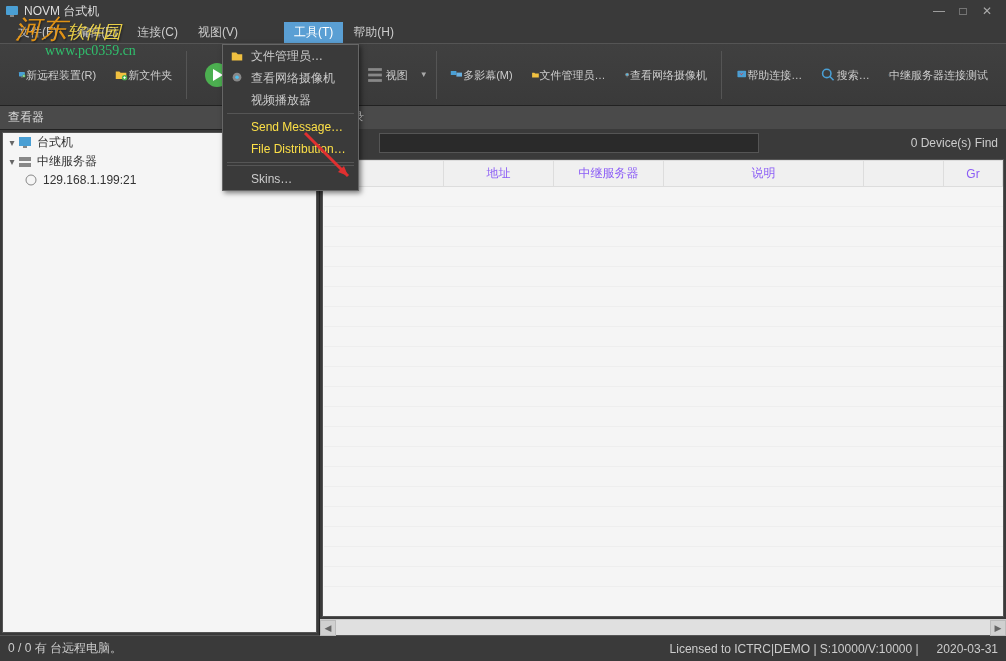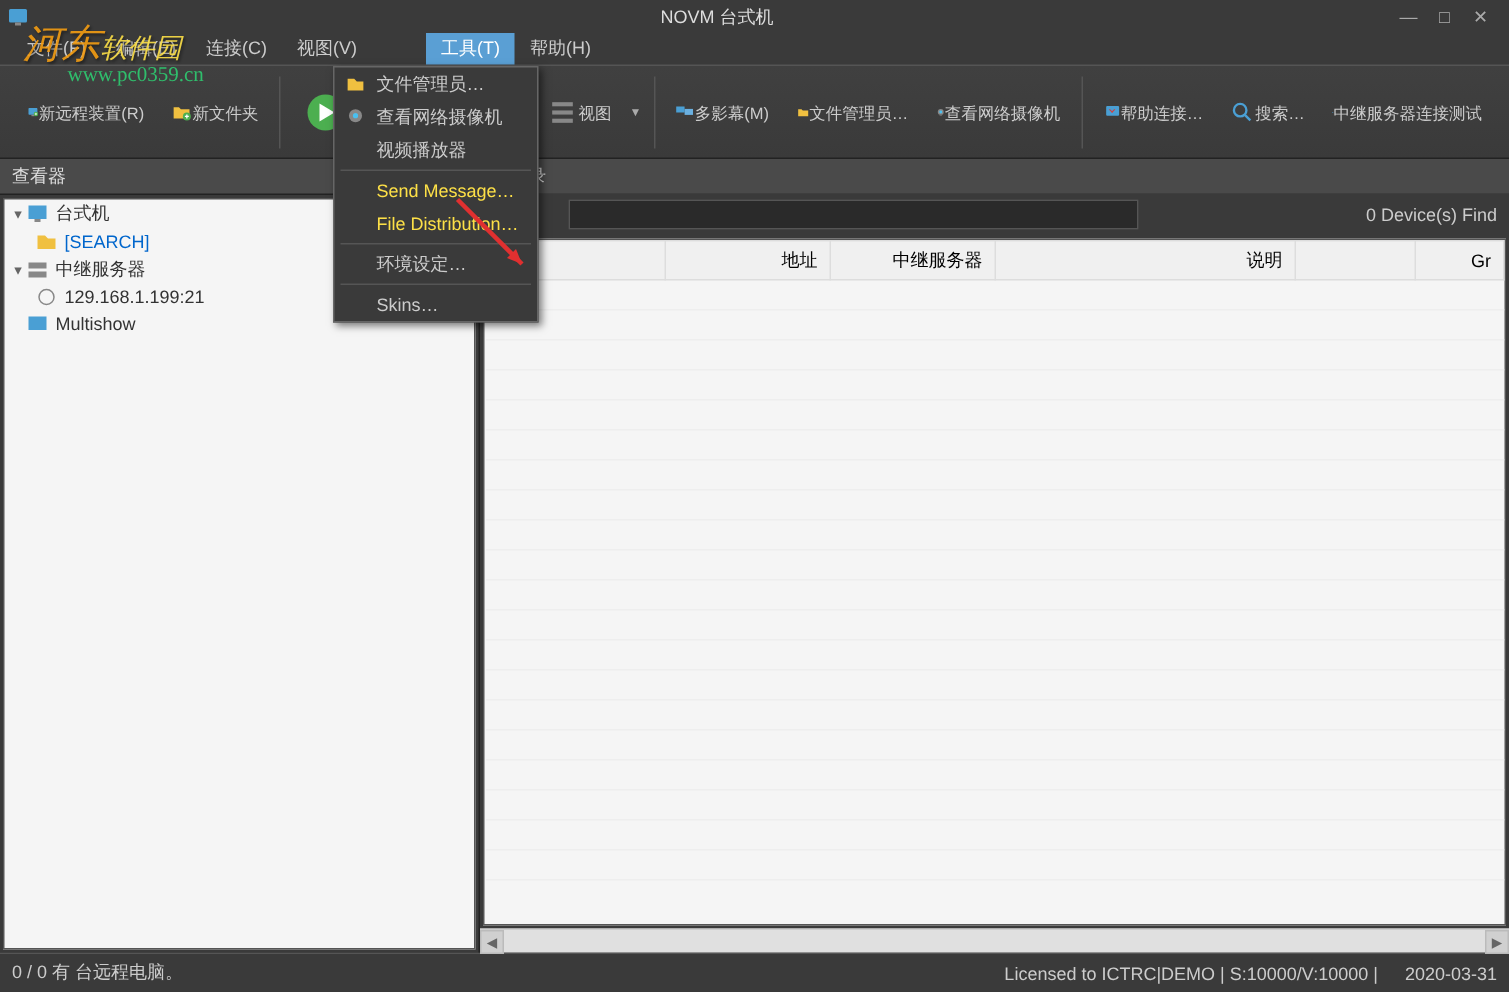--- a/index.html
+++ b/index.html
@@ -1,19 +1,19 @@
 <!DOCTYPE html>
 <html><head>
   <meta charset="utf-8">
   <style>
     * { margin: 0; padding: 0; box-sizing: border-box; }
     body { font-family: "Microsoft YaHei", Arial, sans-serif; font-size: 12px; background: #3a3a3a; color: #ccc; width: 1006px; height: 661px; overflow: hidden; position: relative; }
     
     
-    .titlebar { height: 22px; background: #3a3a3a; display: flex; align-items: center; padding: 0 4px; text-align: center; }
+    .titlebar { height: 22px; background: #3a3a3a; display: flex; align-items: center; padding: 0 4px; }
     .titlebar .app-icon { width: 16px; height: 16px; margin-right: 4px; }
     .titlebar .title { flex: 1; font-size: 12px; color: #ddd; }
     .titlebar .window-controls { display: flex; gap: 10px; padding-right: 8px; }
     .titlebar .wc { width: 14px; height: 14px; color: #aaa; cursor: pointer; display: flex; align-items: center; justify-content: center; }
     
     
     .menubar { height: 22px; background: #3a3a3a; display: flex; align-items: center; padding-left: 8px; border-bottom: 1px solid #555; }
     .menubar .menu-item { padding: 2px 10px; color: #ccc; cursor: pointer; font-size: 12px; }
     .menubar .menu-item.active { background: #5a9fd4; color: #fff; margin-left: 36px; }
     
@@ -41,21 +41,21 @@
     
     .right-panel { flex: 1; background: #3a3a3a; display: flex; flex-direction: column; }
     .right-header { background: #4a4a4a; padding: 3px 8px; color: #ddd; font-size: 12px; }
     .search-bar { display: flex; align-items: center; padding: 4px 8px; background: #3a3a3a; gap: 24px; }
     .search-bar label { color: #ccc; font-size: 12px; }
     .search-bar input { flex: 1; max-width: 380px; background: #2a2a2a; border: 1px solid #555; color: #fff; padding: 2px 6px; height: 20px; }
     .search-bar .count { color: #ccc; margin-left: auto; }
     
     .table-container { flex: 1; background: #f5f5f5; margin: 2px; border: 1px solid #555; overflow: auto; position: relative; }
     .table { width: 100%; border-collapse: collapse; }
-    .table th { background: #f0f0f0; border: 1px solid #ddd; padding: 4px 8px; font-weight: normal; text-align: right; color: #000000; font-size: 12px; height: 22px; }
+    .table th { background: #f0f0f0; border: 1px solid #ddd; padding: 4px 8px; font-weight: normal; text-align: center; color: #8b5cf6; font-size: 12px; height: 22px; }
     .table td { border-bottom: 1px solid #eee; padding: 4px 8px; height: 20px; }
     .scrollbar-h { height: 16px; background: #e0e0e0; border-top: 1px solid #ccc; position: relative; }
     .scrollbar-h .arrow { width: 16px; height: 16px; background: #d0d0d0; border: 1px solid #bbb; display: inline-flex; align-items: center; justify-content: center; font-size: 9px; color: #666; position: absolute; }
     .scrollbar-h .arrow.left { left: 0; }
     .scrollbar-h .arrow.right { right: 0; }
     
     
     .statusbar { height: 26px; background: #3a3a3a; border-top: 1px solid #555; display: flex; align-items: center; padding: 12px 8px; color: #ccc; font-size: 12px; }
     .statusbar .spacer { flex: 1; }
     
@@ -199,56 +199,39 @@
     <div class="tree">
       <div class="tree-node">
         <span class="exp">▾</span>
         <span class="tree-icon">
             <svg width="16" height="16" viewBox="0 0 16 16">
               <rect x="2" y="2" width="12" height="9" fill="#4a9fd4"></rect>
               <rect x="6" y="11" width="4" height="2" fill="#888"></rect>
             </svg>
           </span>
         <span>台式机</span>
-      </div>
-      <div class="tree-node indent1 search">
-        <span class="tree-icon">
-            <svg width="16" height="16" viewBox="0 0 16 16">
-              <path d="M2 4h5l2 2h5v7H2z" fill="#f0c040"></path>
-            </svg>
-          </span>
-        <span>[SEARCH]</span>
       </div>
       <div class="tree-node">
         <span class="exp">▾</span>
         <span class="tree-icon">
             <svg width="16" height="16" viewBox="0 0 16 16">
               <rect x="2" y="3" width="12" height="4" fill="#888"></rect>
               <rect x="2" y="9" width="12" height="4" fill="#888"></rect>
             </svg>
           </span>
         <span>中继服务器</span>
       </div>
       <div class="tree-node indent1">
         <span class="tree-icon">
             <svg width="16" height="16" viewBox="0 0 16 16">
               <circle cx="8" cy="8" r="5" fill="none" stroke="#888"></circle>
             </svg>
           </span>
         <span>129.168.1.199:21</span>
       </div>
-      <div class="tree-node">
-        <span class="exp"></span>
-        <span class="tree-icon">
-            <svg width="16" height="16" viewBox="0 0 16 16">
-              <rect x="2" y="3" width="12" height="9" fill="#4a9fd4"></rect>
-            </svg>
-          </span>
-        <span>Multishow</span>
-      </div>
     </div>
   </div>
 
   <div class="right-panel">
     <div class="right-header">置目录</div>
     <div class="search-bar">
       <label>arch:</label>
       <input type="text" value="" style="">
       <div class="count">0 Device(s) Find</div>
     </div>
@@ -467,24 +450,20 @@
   <div class="dm-sep"></div>
   <div class="dm-item disabled">
     <span class="dm-icon"></span>
     <span>Send Message…</span>
   </div>
   <div class="dm-item disabled">
     <span class="dm-icon"></span>
     <span>File Distribution…</span>
   </div>
   <div class="dm-sep"></div>
-  <div class="dm-item">
-    <span class="dm-icon"></span>
-    <span>环境设定…</span>
-  </div>
   <div class="dm-sep"></div>
   <div class="dm-item">
     <span class="dm-icon"></span>
     <span>Skins…</span>
   </div>
 </div>
 
 <svg class="arrow-annotation" width="60" height="60" viewBox="0 0 60 60">
   <path d="M5 5 L48 48" stroke="#e03030" stroke-width="3" fill="none"></path>
   <path d="M48 48 L38 44 L44 38 Z" fill="#e03030"></path>

